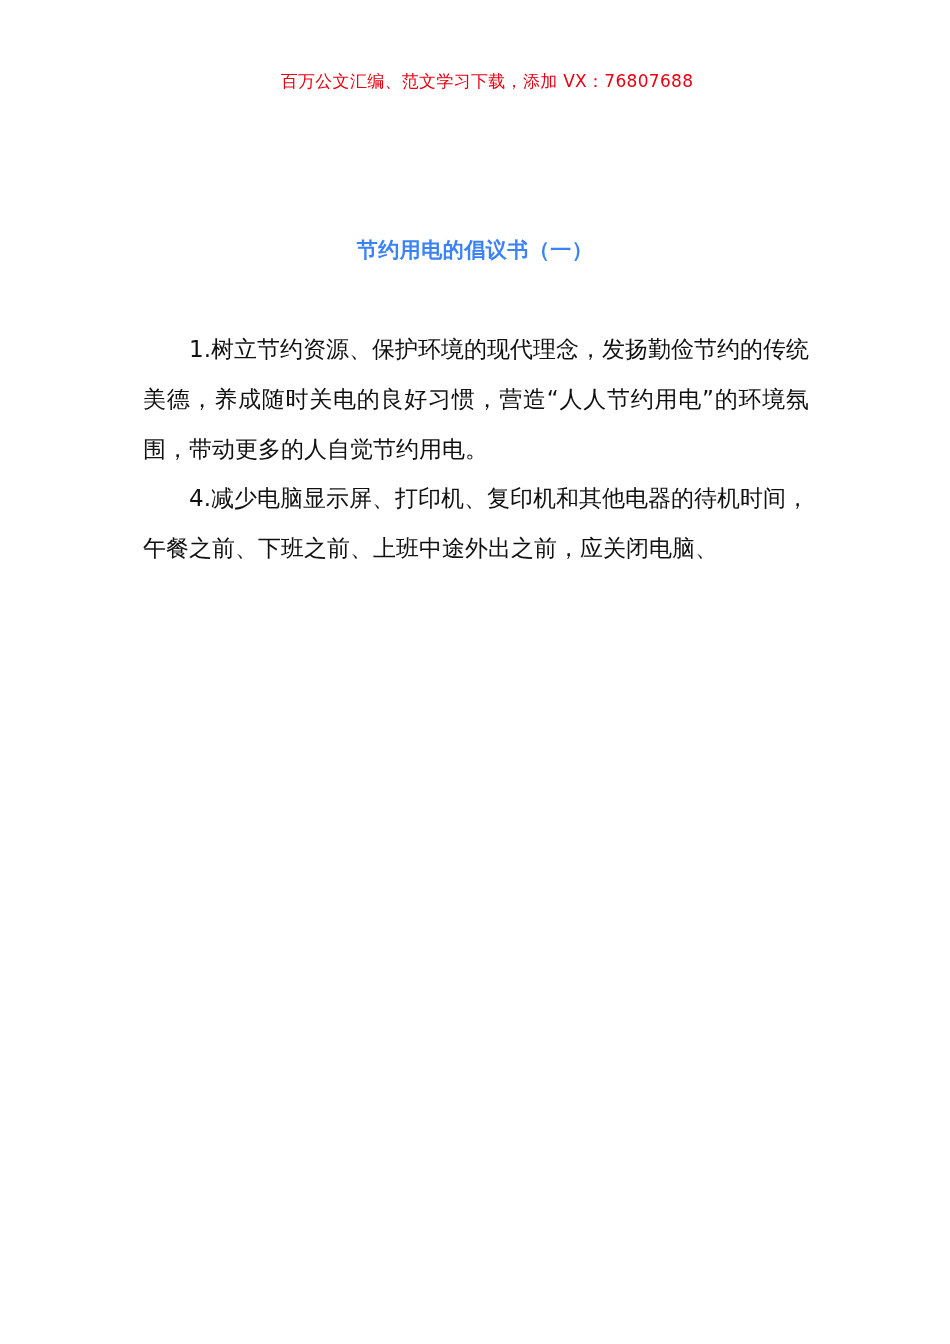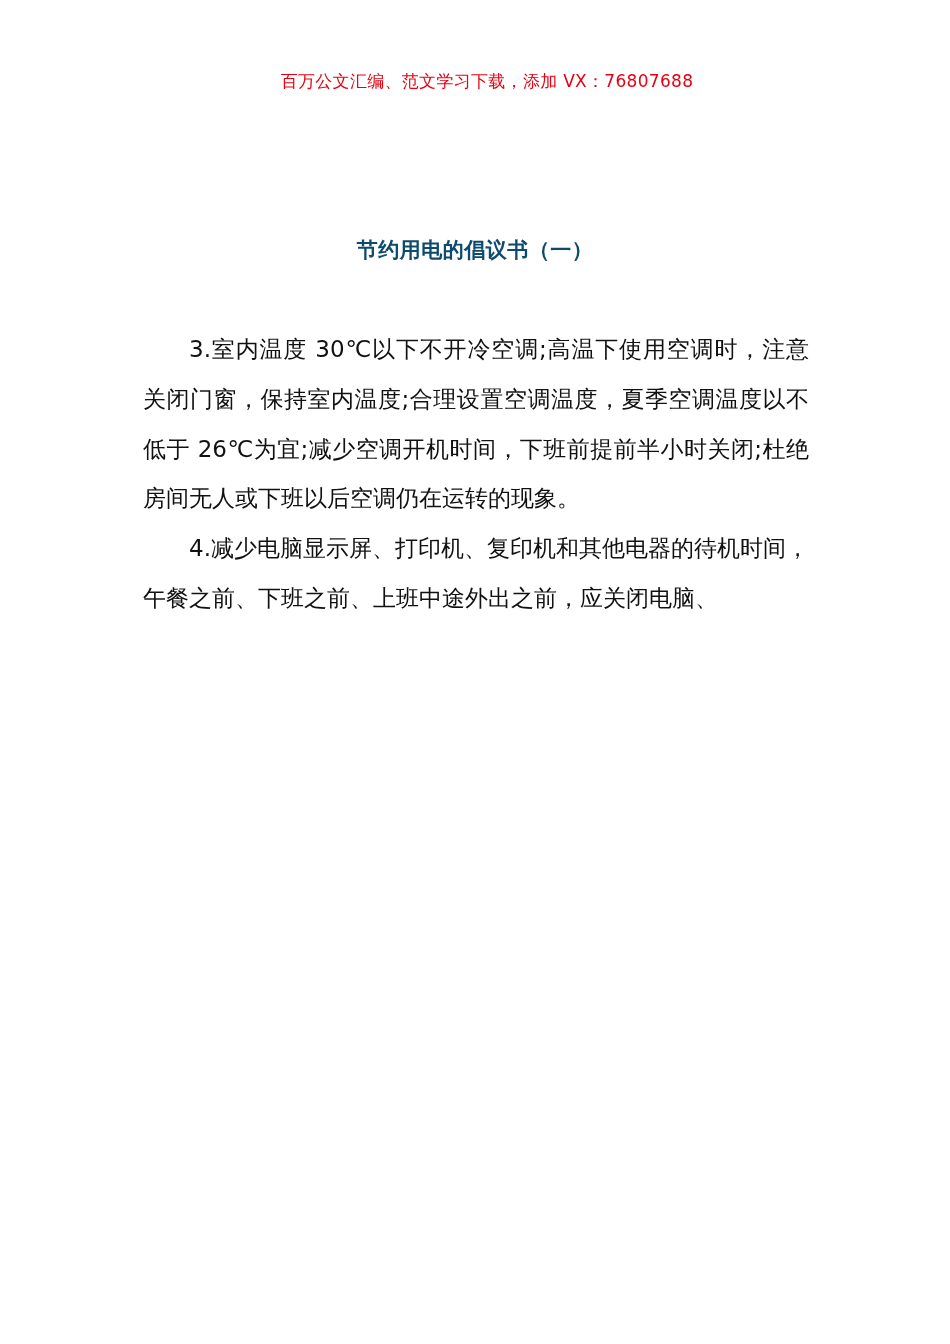--- a/index.html
+++ b/index.html
@@ -24,21 +24,21 @@
       font-size: 17px;
       line-height: 30px;
       letter-spacing: 0.3px;
     }
     .doc-title {
       position: absolute;
       top: 234px;
       left: 0;
       width: 950px;
       text-align: center;
-      color: #0c4a6e;
+      color: #3b82f6;
       font-size: 21px;
       font-weight: bold;
       line-height: 32px;
       letter-spacing: 0.5px;
     }
     .doc-body {
       position: absolute;
       top: 325px;
       left: 143px;
       width: 666px;
@@ -54,15 +54,15 @@
     }
   </style>
 </head>
 <body>
 
 <div class="page-header">百万公文汇编、范文学习下载，添加 VX：76807688</div>
 
 <h1 class="doc-title" style="margin:0;">节约用电的倡议书（一）</h1>
 
 <div class="doc-body">
-  <p>3.室内温度 30℃以下不开冷空调;高温下使用空调时，注意关闭门窗，保持室内温度;合理设置空调温度，夏季空调温度以不低于 26℃为宜;减少空调开机时间，下班前提前半小时关闭;杜绝房间无人或下班以后空调仍在运转的现象。</p>
+  <p>1.树立节约资源、保护环境的现代理念，发扬勤俭节约的传统美德，养成随时关电的良好习惯，营造“人人节约用电”的环境氛围，带动更多的人自觉节约用电。</p>
   <p>4.减少电脑显示屏、打印机、复印机和其他电器的待机时间，午餐之前、下班之前、上班中途外出之前，应关闭电脑、</p>
 </div>
 
 </body></html>

